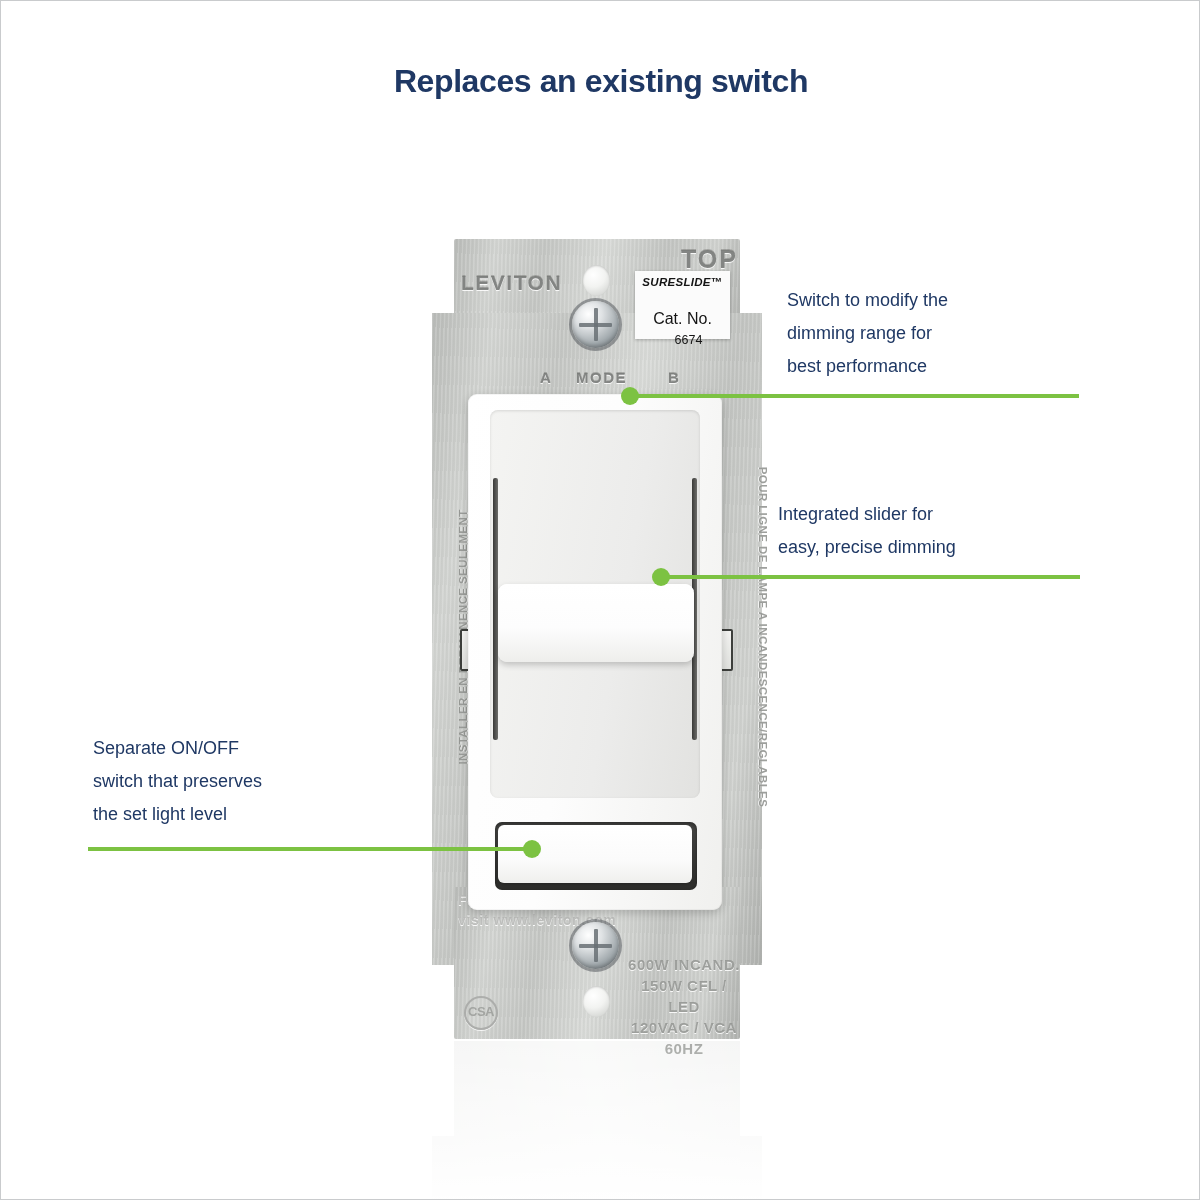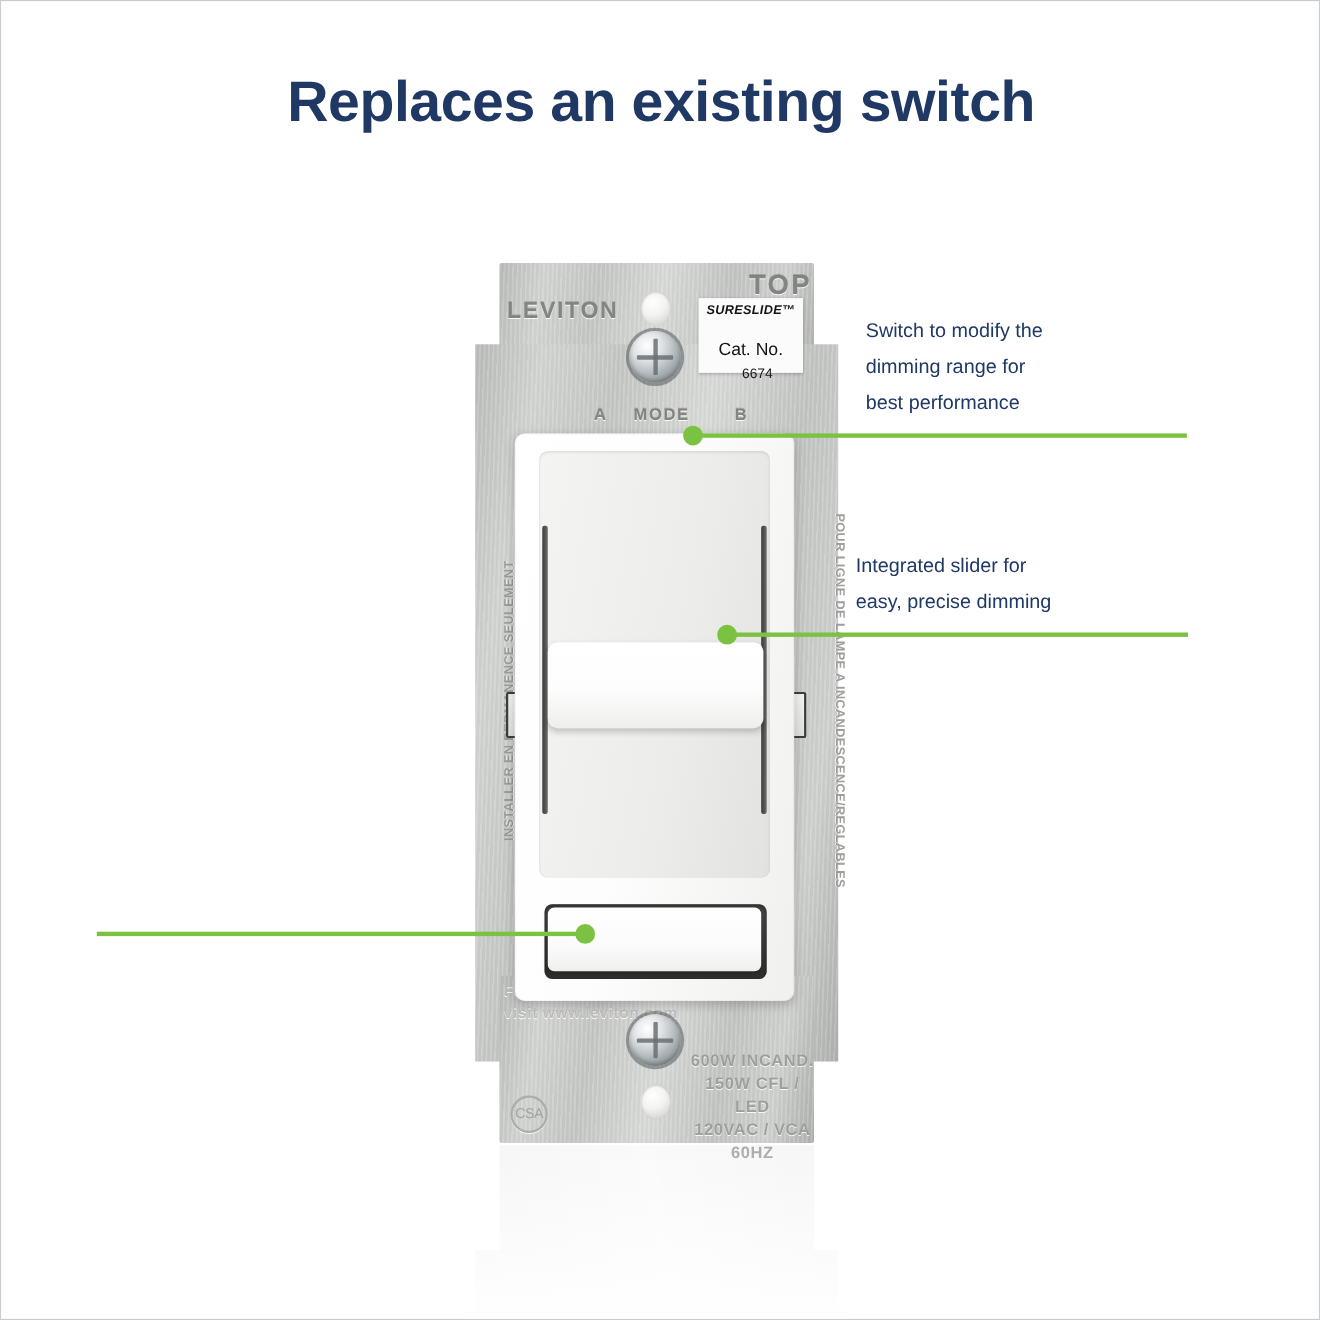--- a/index.html
+++ b/index.html
@@ -21,21 +21,21 @@
     overflow: hidden;
   }
 
   
   .page-title {
     position: absolute;
     top: 62px;
     left: 0;
     width: 1200px;
     text-align: center;
-    font-size: 52px;
+    font-size: 32px;
     font-weight: bold;
     letter-spacing: -0.4px;
     color: #1f3864;
     font-family: "Liberation Sans", sans-serif;
   }
 
   
   .callout-text {
     position: absolute;
     color: #1f3864;
@@ -194,21 +194,21 @@
 
   
   #csa-mark {
     position: absolute;
     left: 36px; top: 757px;
     width: 30px; height: 30px;
     border-radius: 50%;
     border: 2px solid rgba(168,170,167,0.9);
     box-shadow: 0 1px 0 rgba(255,255,255,0.8);
     font-size: 13px;
-    font-weight: normal;
+    font-weight: bold;
     color: rgba(160,162,159,0.95);
     text-align: center;
     line-height: 28px;
     letter-spacing: -0.5px;
     font-family: "Liberation Sans", sans-serif;
   }
 
   
   .side-tab {
     position: absolute;
@@ -410,14 +410,17 @@
 dimming range for
 best performance</div>
 
   <div class="leader-line" id="leader-2-line"></div>
   <div class="leader-dot" id="leader-2-dot"></div>
   <div class="callout-text" id="callout-2-text">Integrated slider for
 easy, precise dimming</div>
 
   <div class="leader-line" id="leader-3-line"></div>
   <div class="leader-dot" id="leader-3-dot"></div>
+  <div class="callout-text" id="callout-3-text">Separate ON/OFF
+switch that preserves
+the set light level</div>
 
 </div>
 
 </body></html>

